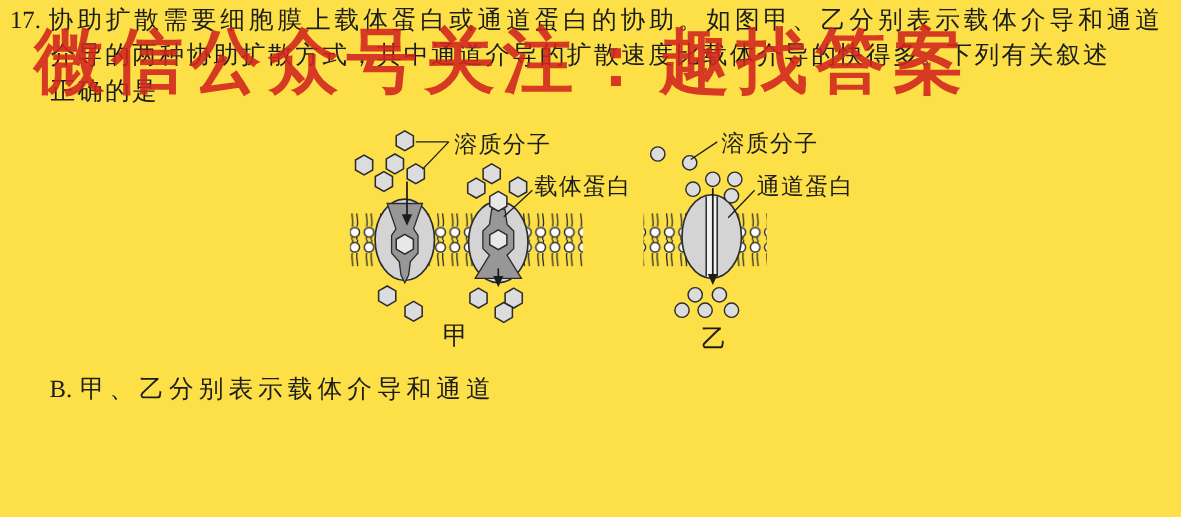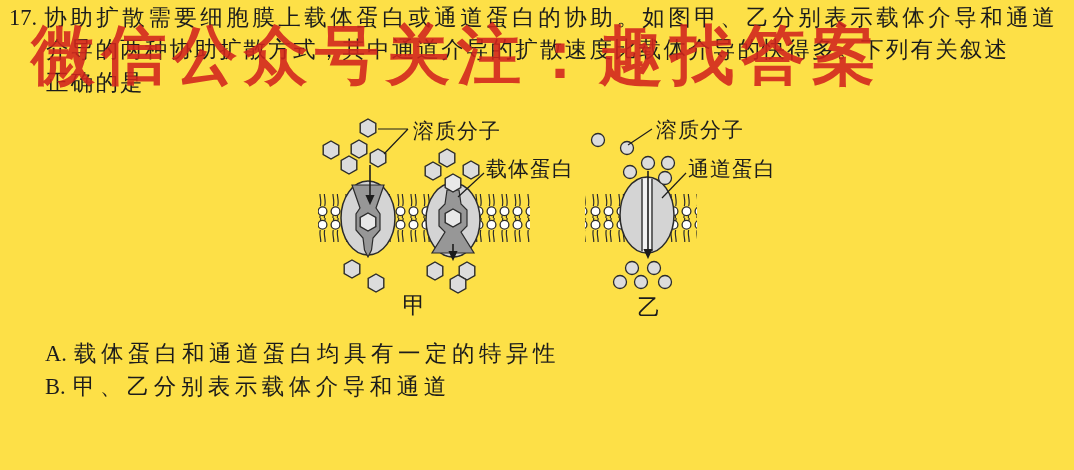--- a/index.html
+++ b/index.html
@@ -159,20 +159,17 @@
       <line class="lead" x1="362" y1="19" x2="338" y2="35"></line>
       <text class="svglabel" x="366" y="27">溶质分子</text>
       <line class="lead" x1="396" y1="63" x2="372" y2="88"></line>
       <text class="svglabel" x="398" y="66">通道蛋白</text>
       <text class="figlabel" x="359" y="205" text-anchor="middle">乙</text>
     </g>
   </svg>
 
   <div class="options">
     <div class="opt">
-      <span class="opt-label">A.</span><span class="opt-text">载体蛋白和通道蛋白均具有一定的特异性</span>
-    </div>
-    <div class="opt">
       <span class="opt-label">B.</span><span class="opt-text">甲、乙分别表示载体介导和通道</span>
     </div>
   </div>
 
 </div>
 
 </body></html>

